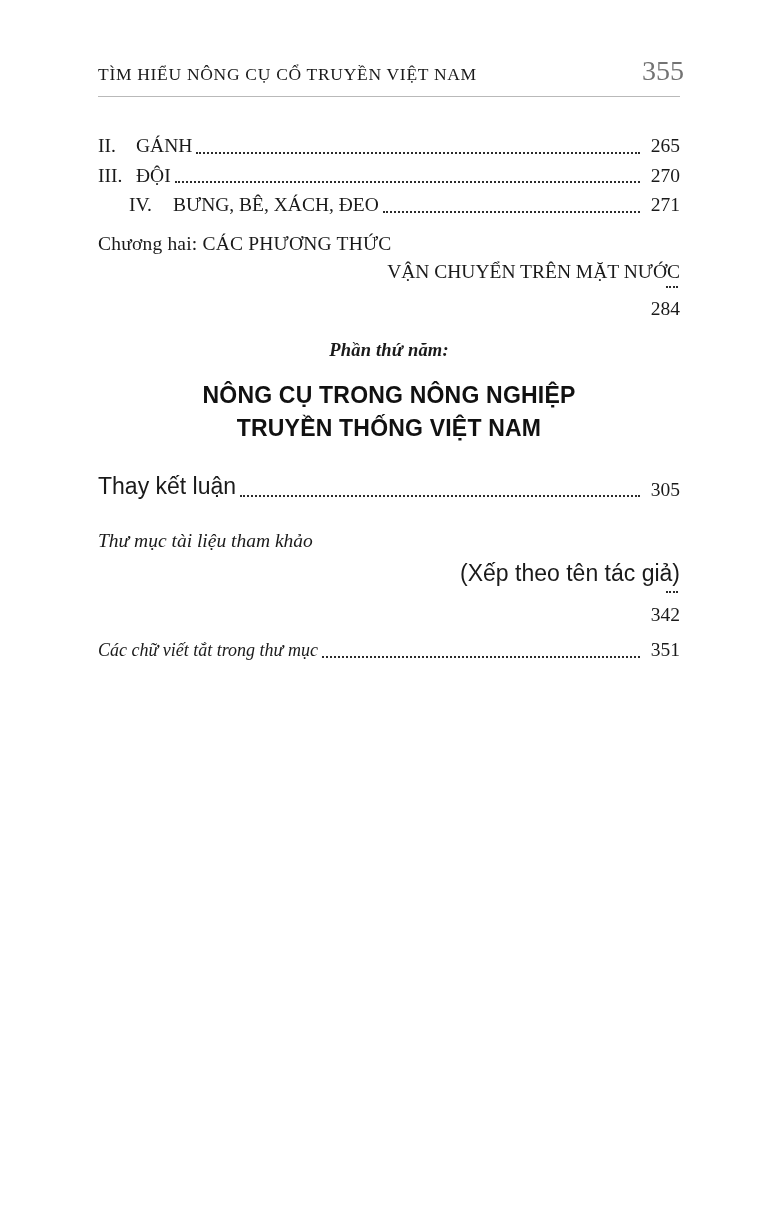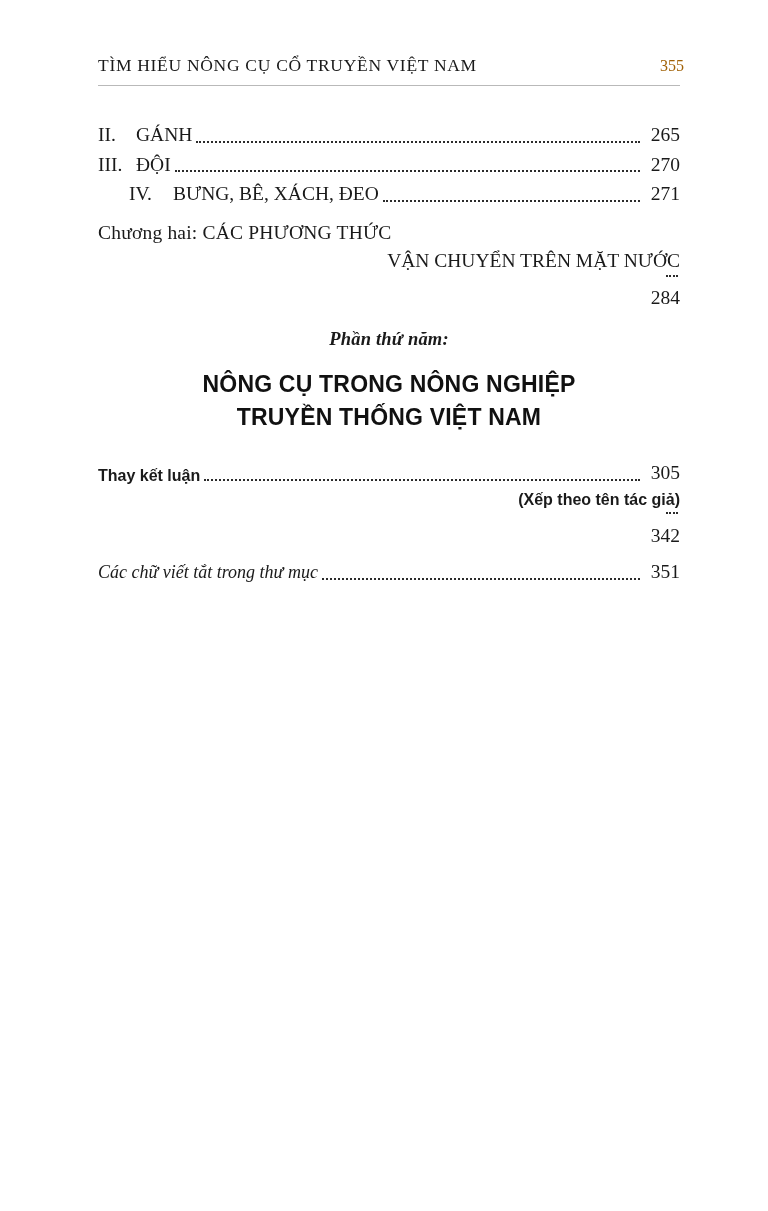--- a/index.html
+++ b/index.html
@@ -34,22 +34,22 @@
   }
   .header-title {
     font-family: "Liberation Serif", serif;
     font-size: 17.5px;
     letter-spacing: 0.7px;
     text-transform: uppercase;
     color: #1a1a1a;
     white-space: nowrap;
   }
   .header-page {
-    font-size: 16px;
-    color: #a16207;
+    font-size: 28px;
+    color: #737373;
     margin-right: -4px;
   }
 
   
   .toc {
     margin-top: 34px;
   }
   .toc-row {
     display: flex;
     align-items: flex-end;
@@ -109,22 +109,22 @@
     line-height: 1.45;
     letter-spacing: 0.2px;
     color: #111;
   }
 
   .after-part {
     margin-top: 24px;
   }
   .bold-sans {
     font-family: "Liberation Sans", sans-serif;
-    font-weight: bold;
-    font-size: 16px;
+    font-weight: normal;
+    font-size: 23px;
   }
   .italic-serif {
     font-style: italic;
     font-size: 18px;
   }
   .row-gap-lg { margin-top: 22px; }
   .row-gap-sm { margin-top: 6px; }
 
   .plain-italic-line {
     font-style: italic;
@@ -185,20 +185,21 @@
   </div>
 
   <div class="after-part">
 
     <div class="toc-row">
       <span class="toc-label bold-sans">Thay kết luận</span>
       <span class="leader"></span>
       <span class="toc-page">305</span>
     </div>
 
+    <div class="plain-italic-line row-gap-lg">Thư mục tài liệu tham khảo</div>
 
     <div class="toc-row indent-2">
       <span class="toc-label bold-sans">(Xếp theo tên tác giả)</span>
       <span class="leader"></span>
       <span class="toc-page">342</span>
     </div>
 
     <div class="toc-row row-gap-sm">
       <span class="toc-label italic-serif">Các chữ viết tắt trong thư mục</span>
       <span class="leader"></span>

